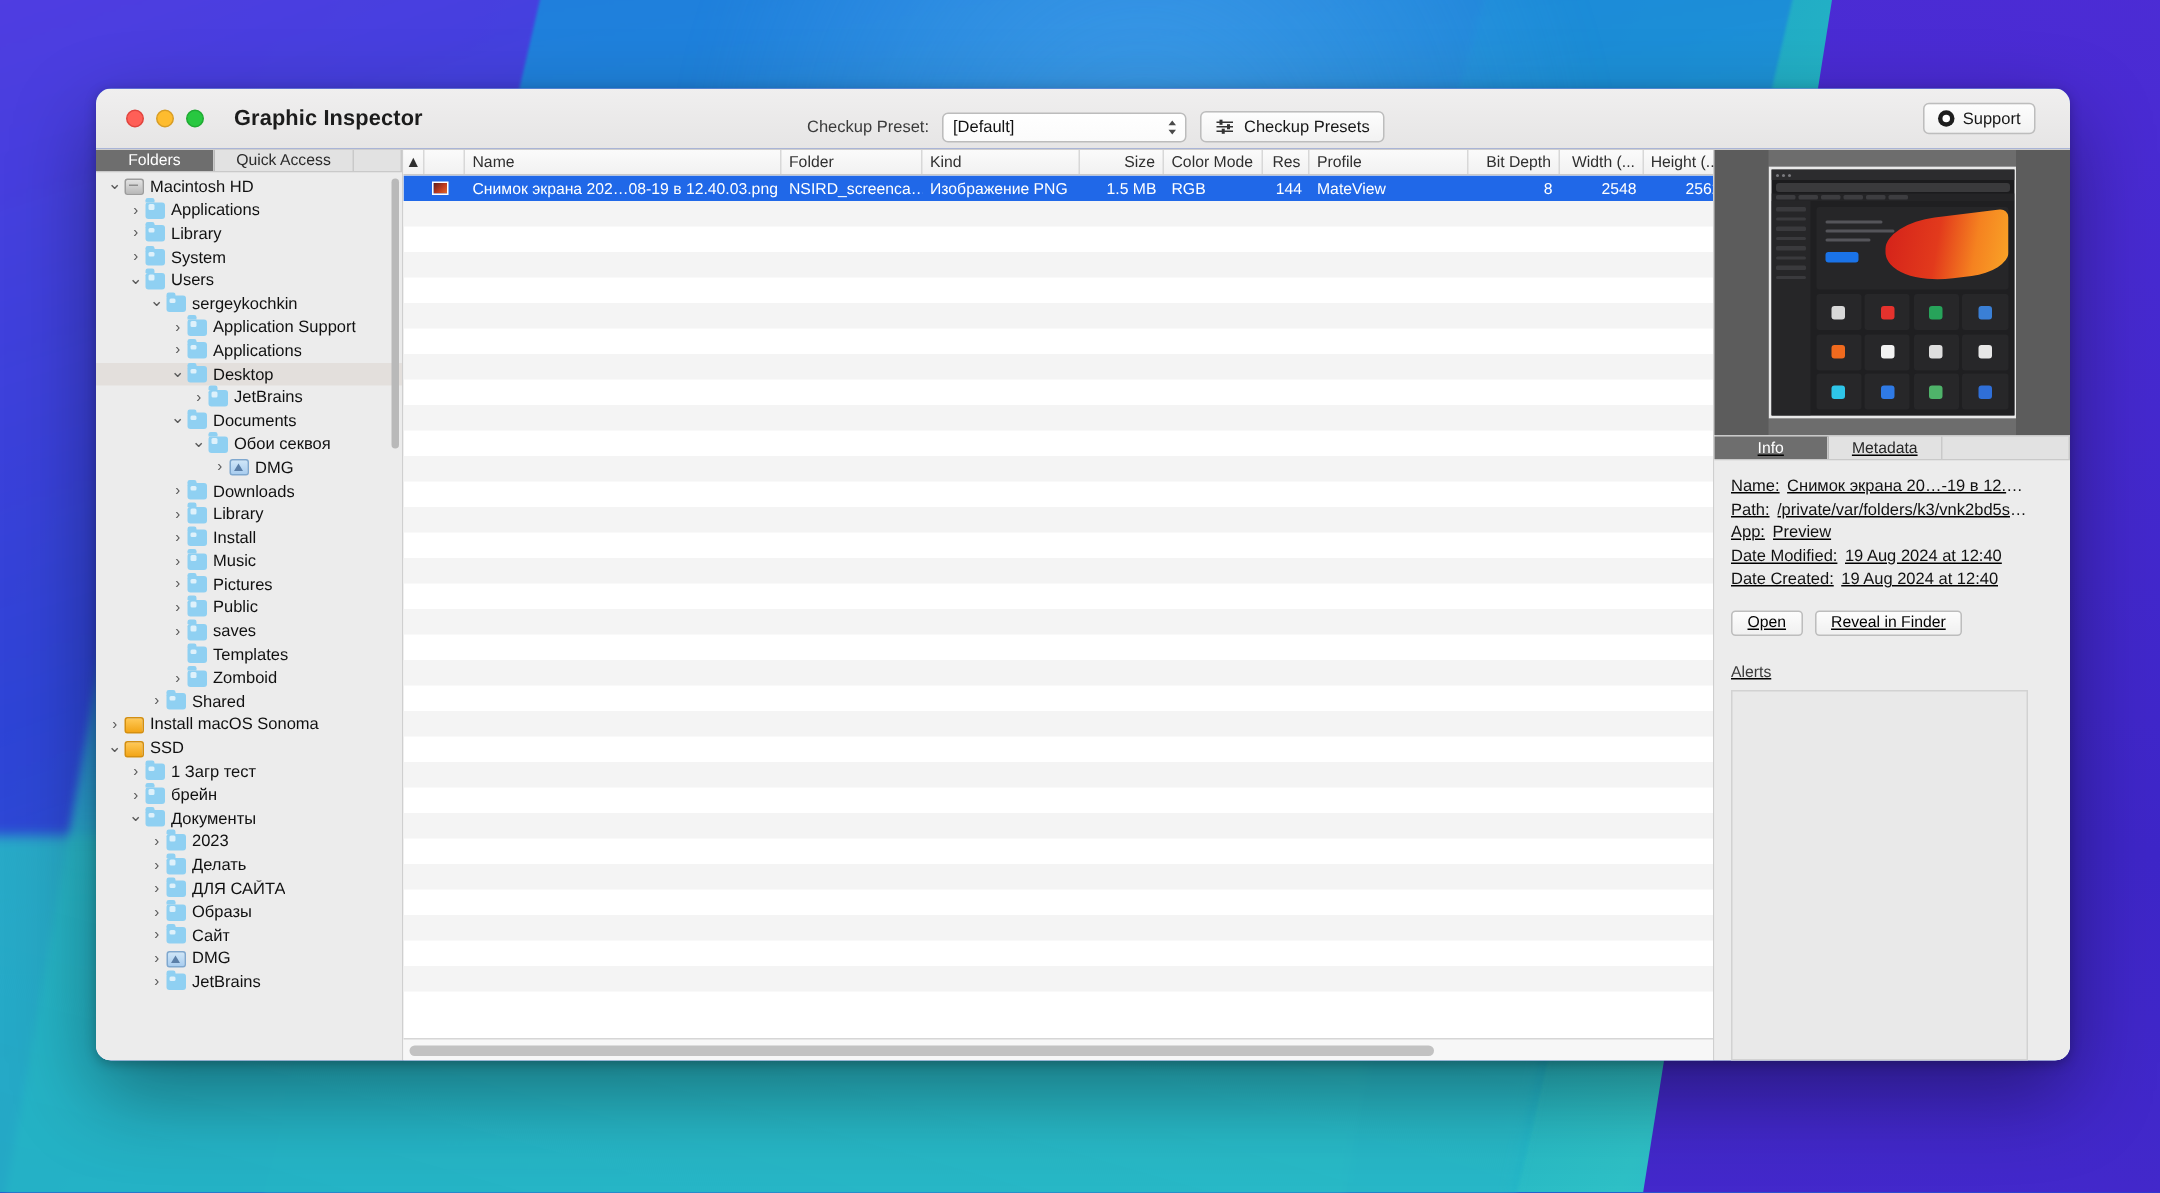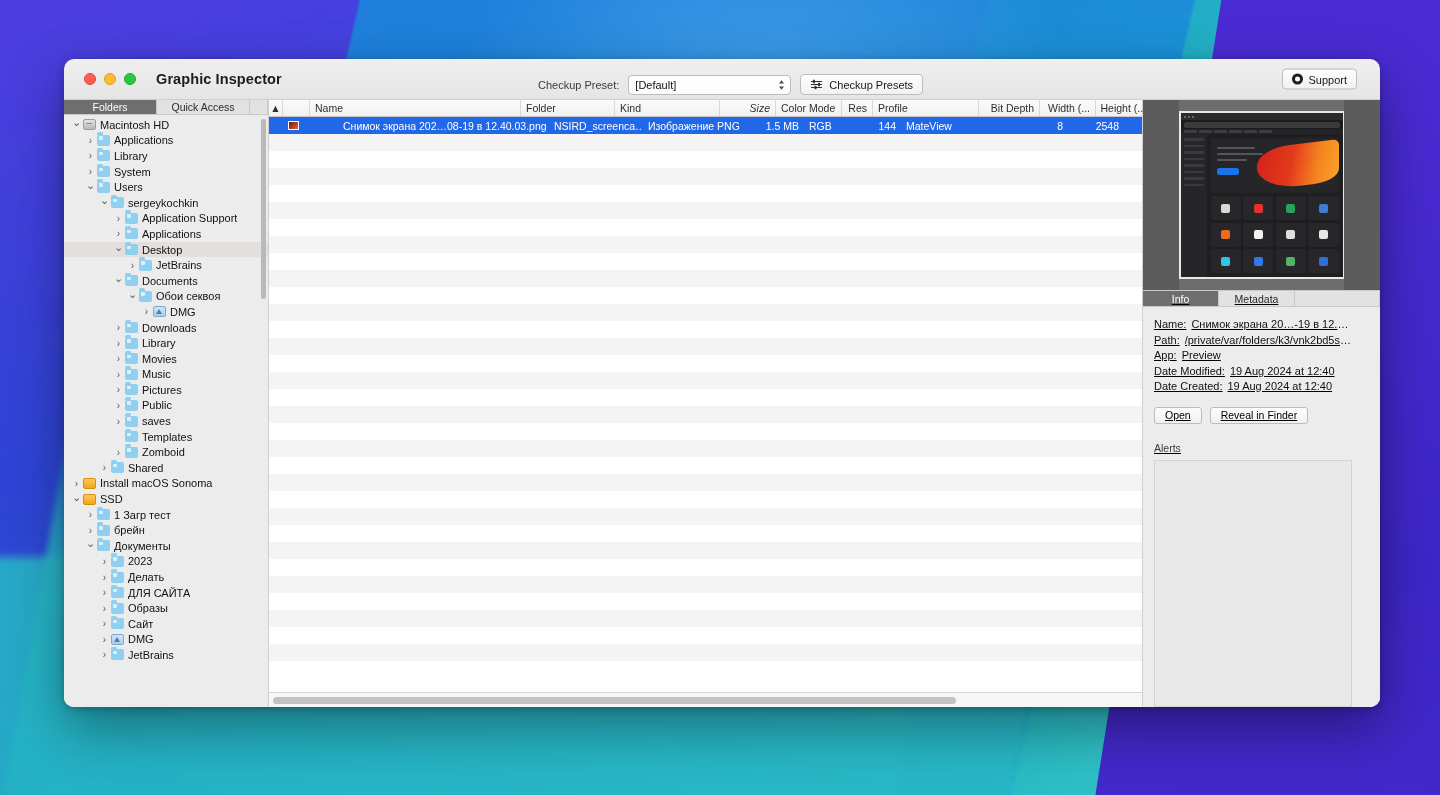--- a/index.html
+++ b/index.html
@@ -86,21 +86,21 @@
   
   .body-split { flex:1; display:flex; min-height:0; background:#ececec; }
 
   
   .sidebar { width:205px; flex:0 0 205px; display:flex; flex-direction:column;
     background:#ececec; border-right:1px solid #cfcfcf; }
   .tabstrip { height:15px; flex:0 0 15px; display:flex; font-size:10.5px;
     background:#e2e2e2; border-bottom:1px solid #c9c9c9; }
   .tab { display:flex; align-items:center; justify-content:center;
     border-right:1px solid #c9c9c9; color:#2a2a2a; }
-  .tab.w1 { width:93px; }
+  .tab.w1 { width:79px; }
   .tab.w2 { width:93px; }
   .tab.fill { flex:1; }
   .tab.active { background:#6e6e6e; color:#fff; font-weight:400; }
 
   .tree { flex:1; overflow:hidden; position:relative; background:#ececec;
     padding-top:2px; }
   .trow { height:15.6px; display:flex; align-items:center; font-size:11px;
     color:#111; white-space:nowrap; padding-right:4px; }
   .trow.hl { background:#e3dfdc; }
   .tw { width:13px; flex:0 0 13px; display:flex; align-items:center; justify-content:center;
@@ -353,21 +353,21 @@
             <span class="tlabel">Downloads</span>
           </div>
           <div class="trow" style="padding-left: 48px;">
             <span class="tw" style="font-size: 10px;">›</span>
             <span class="ico folder"></span>
             <span class="tlabel">Library</span>
           </div>
           <div class="trow" style="padding-left: 48px;">
             <span class="tw" style="font-size: 10px;">›</span>
             <span class="ico folder"></span>
-            <span class="tlabel">Movies</span>
+            <span class="tlabel">Install</span>
           </div>
           <div class="trow" style="padding-left: 48px;">
             <span class="tw" style="font-size: 10px;">›</span>
             <span class="ico folder"></span>
             <span class="tlabel">Music</span>
           </div>
           <div class="trow" style="padding-left: 48px;">
             <span class="tw" style="font-size: 10px;">›</span>
             <span class="ico folder"></span>
             <span class="tlabel">Pictures</span>
@@ -461,36 +461,36 @@
 
     </div>
 
     <div class="table-wrap">
       <div class="thead" id="thead">
           <div class="th" style="justify-content: center; width: 14px; flex: 0 0 14px;">▲</div>
           <div class="th" style="width: 27px; flex: 0 0 27px;"></div>
           <div class="th" style="width: 211px; flex: 0 0 211px;">Name</div>
           <div class="th" style="width: 94px; flex: 0 0 94px;">Folder</div>
           <div class="th" style="width: 105px; flex: 0 0 105px;">Kind</div>
-          <div class="th rt" style="width: 56px; flex: 0 0 56px; font-style: italic;">Size</div>
+          <div class="th rt" style="width: 56px; flex: 0 0 56px;">Size</div>
           <div class="th" style="width: 66px; flex: 0 0 66px;">Color Mode</div>
           <div class="th rt" style="width: 31px; flex: 0 0 31px;">Res</div>
           <div class="th" style="width: 106px; flex: 0 0 106px;">Profile</div>
           <div class="th rt" style="width: 61px; flex: 0 0 61px;">Bit Depth</div>
           <div class="th rt" style="width: 56px; flex: 0 0 56px;">Width (...</div>
           <div class="th rt" style="width: 56px; flex: 0 0 56px;">Height (...</div>
           <div class="th rt" style="width: 40px; flex: 0 0 40px;">Width (</div>
         </div>
       <div class="rows" id="rows">
           <div class="row sel">
             <div class="cell" style="justify-content: center; width: 14px; flex: 0 0 14px;"></div>
             <div class="cell" style="width: 27px; flex: 0 0 27px;">
               <span class="thumb-mini"></span>
             </div>
-            <div class="cell" style="width: 211px; flex: 0 0 211px; margin-left: 28px;">Снимок экрана 202…08-19 в 12.40.03.png</div>
+            <div class="cell" style="width: 211px; flex: 0 0 211px;">Снимок экрана 202…08-19 в 12.40.03.png</div>
             <div class="cell" style="width: 94px; flex: 0 0 94px;">NSIRD_screenca…</div>
             <div class="cell" style="width: 105px; flex: 0 0 105px;">Изображение PNG</div>
             <div class="cell rt" style="width: 56px; flex: 0 0 56px;">1.5 MB</div>
             <div class="cell" style="width: 66px; flex: 0 0 66px;">RGB</div>
             <div class="cell rt" style="width: 31px; flex: 0 0 31px;">144</div>
             <div class="cell" style="width: 106px; flex: 0 0 106px;">MateView</div>
             <div class="cell rt" style="width: 61px; flex: 0 0 61px;">8</div>
             <div class="cell rt" style="width: 56px; flex: 0 0 56px;">2548</div>
             <div class="cell rt" style="width: 56px; flex: 0 0 56px;">2562</div>
           </div>

